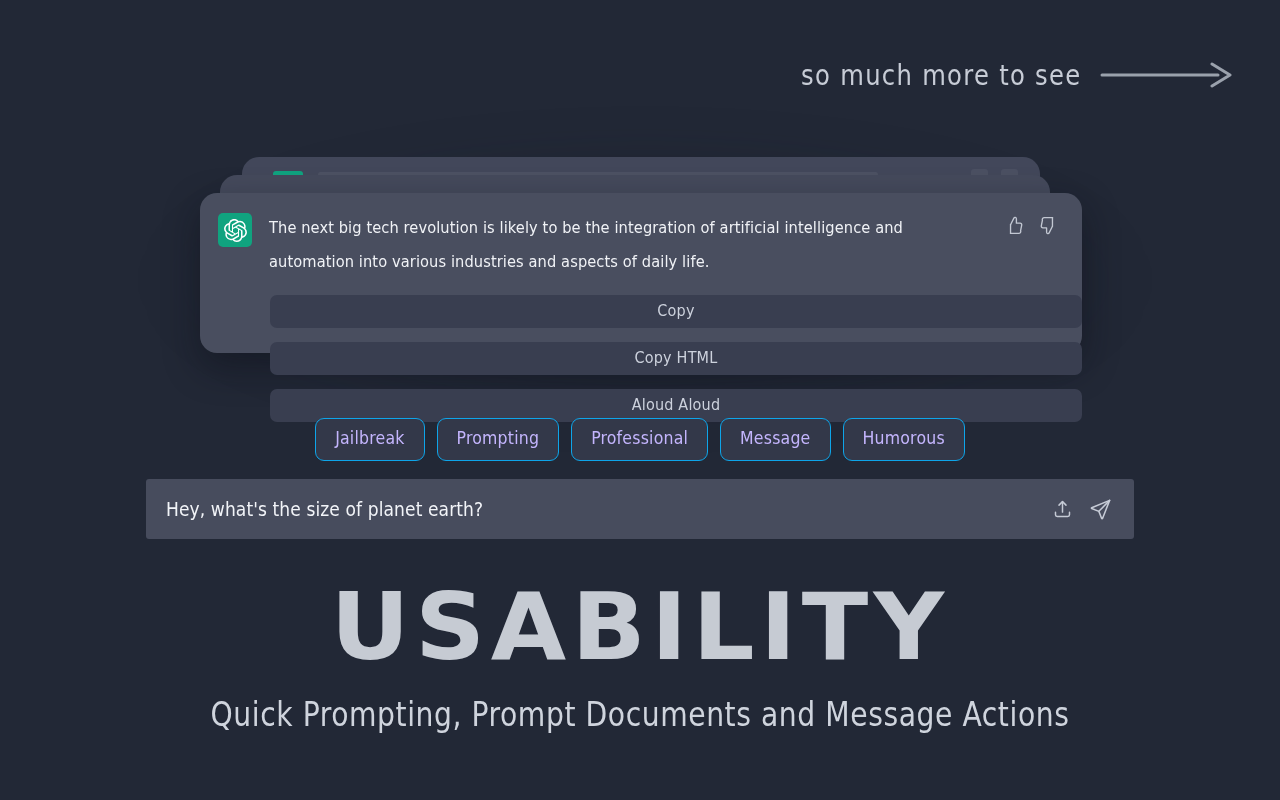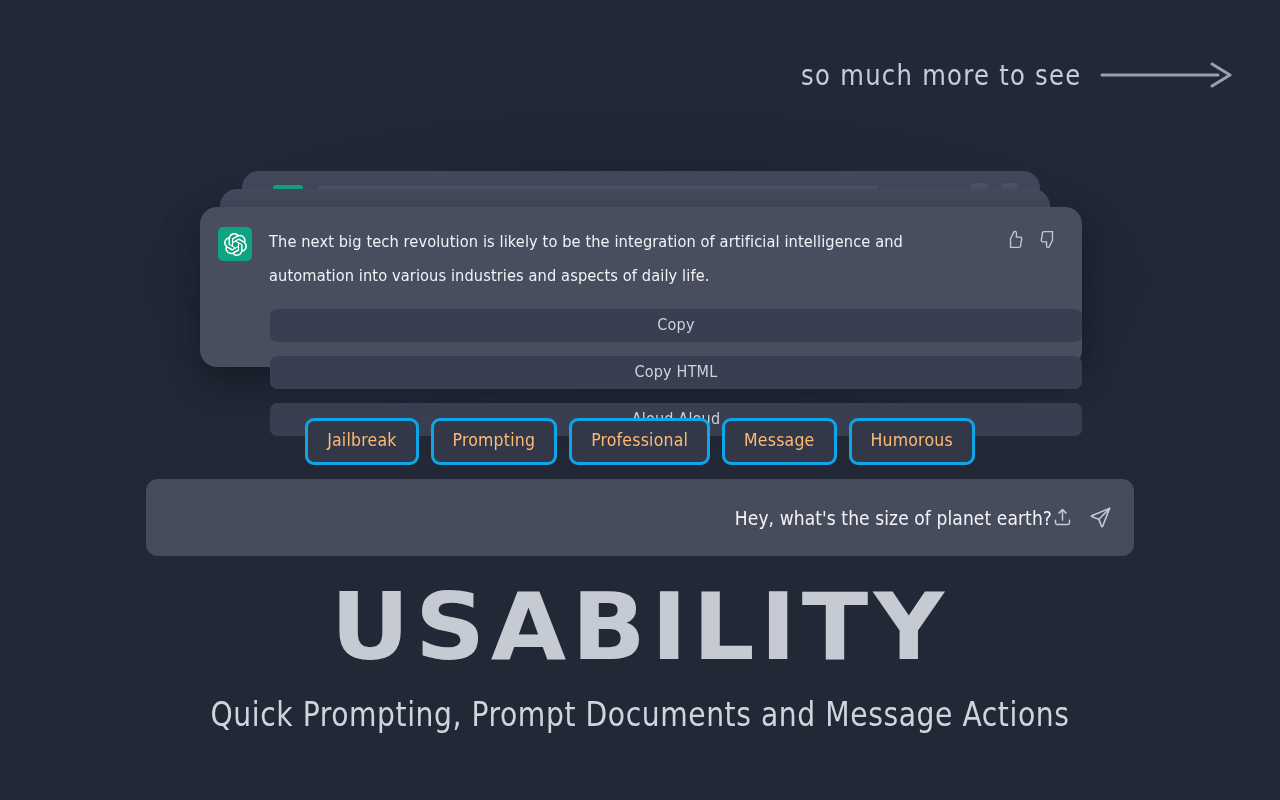--- a/index.html
+++ b/index.html
@@ -48,21 +48,21 @@
     white-space: nowrap;
     transform: scaleX(0.93);
     transform-origin: right center;
   }
   .top-hint-arrow { display: block; }
 
   
   .card-stack {
     position: absolute;
     left: 200px;
-    top: 171px;
+    top: 157px;
     width: 882px;
     height: 148px;
   }
   .ghost-card {
     position: absolute;
     background: #474c5d;
     border-radius: 17px;
     overflow: hidden;
   }
   .ghost-card.c1 {
@@ -181,45 +181,44 @@
     position: absolute;
     top: 418px;
     left: 0;
     width: 1280px;
     display: flex;
     justify-content: center;
     gap: 12px;
   }
   .chip {
     background: #333849;
-    border: 3px solid #0ea5e9;
+    border: 1px solid #0ea5e9;
     border-radius: 9px;
-    color: #fdba74;
+    color: #c4b5fd;
     font-family: "DejaVu Sans Condensed", "Liberation Sans", sans-serif;
     font-size: 17.5px;
     letter-spacing: 0.2px;
     padding: 11px 19px 12px;
     line-height: 1;
     cursor: pointer;
     white-space: nowrap;
   }
 
   
   .input-bar {
     position: absolute;
     left: 146px;
     top: 479px;
     width: 988px;
-    height: 77px;
+    height: 60px;
     background: #474c5d;
-    border-radius: 12px;
+    border-radius: 3px;
     display: flex;
     align-items: center;
     padding: 0 22px 0 20px;
-    text-align: right;
   }
   .input-text {
     flex: 1 1 auto;
     font-family: "DejaVu Sans Condensed", "Liberation Sans", sans-serif;
     font-size: 19px;
     color: #f2f4f8;
     letter-spacing: 0.1px;
     white-space: nowrap;
     overflow: hidden;
   }

